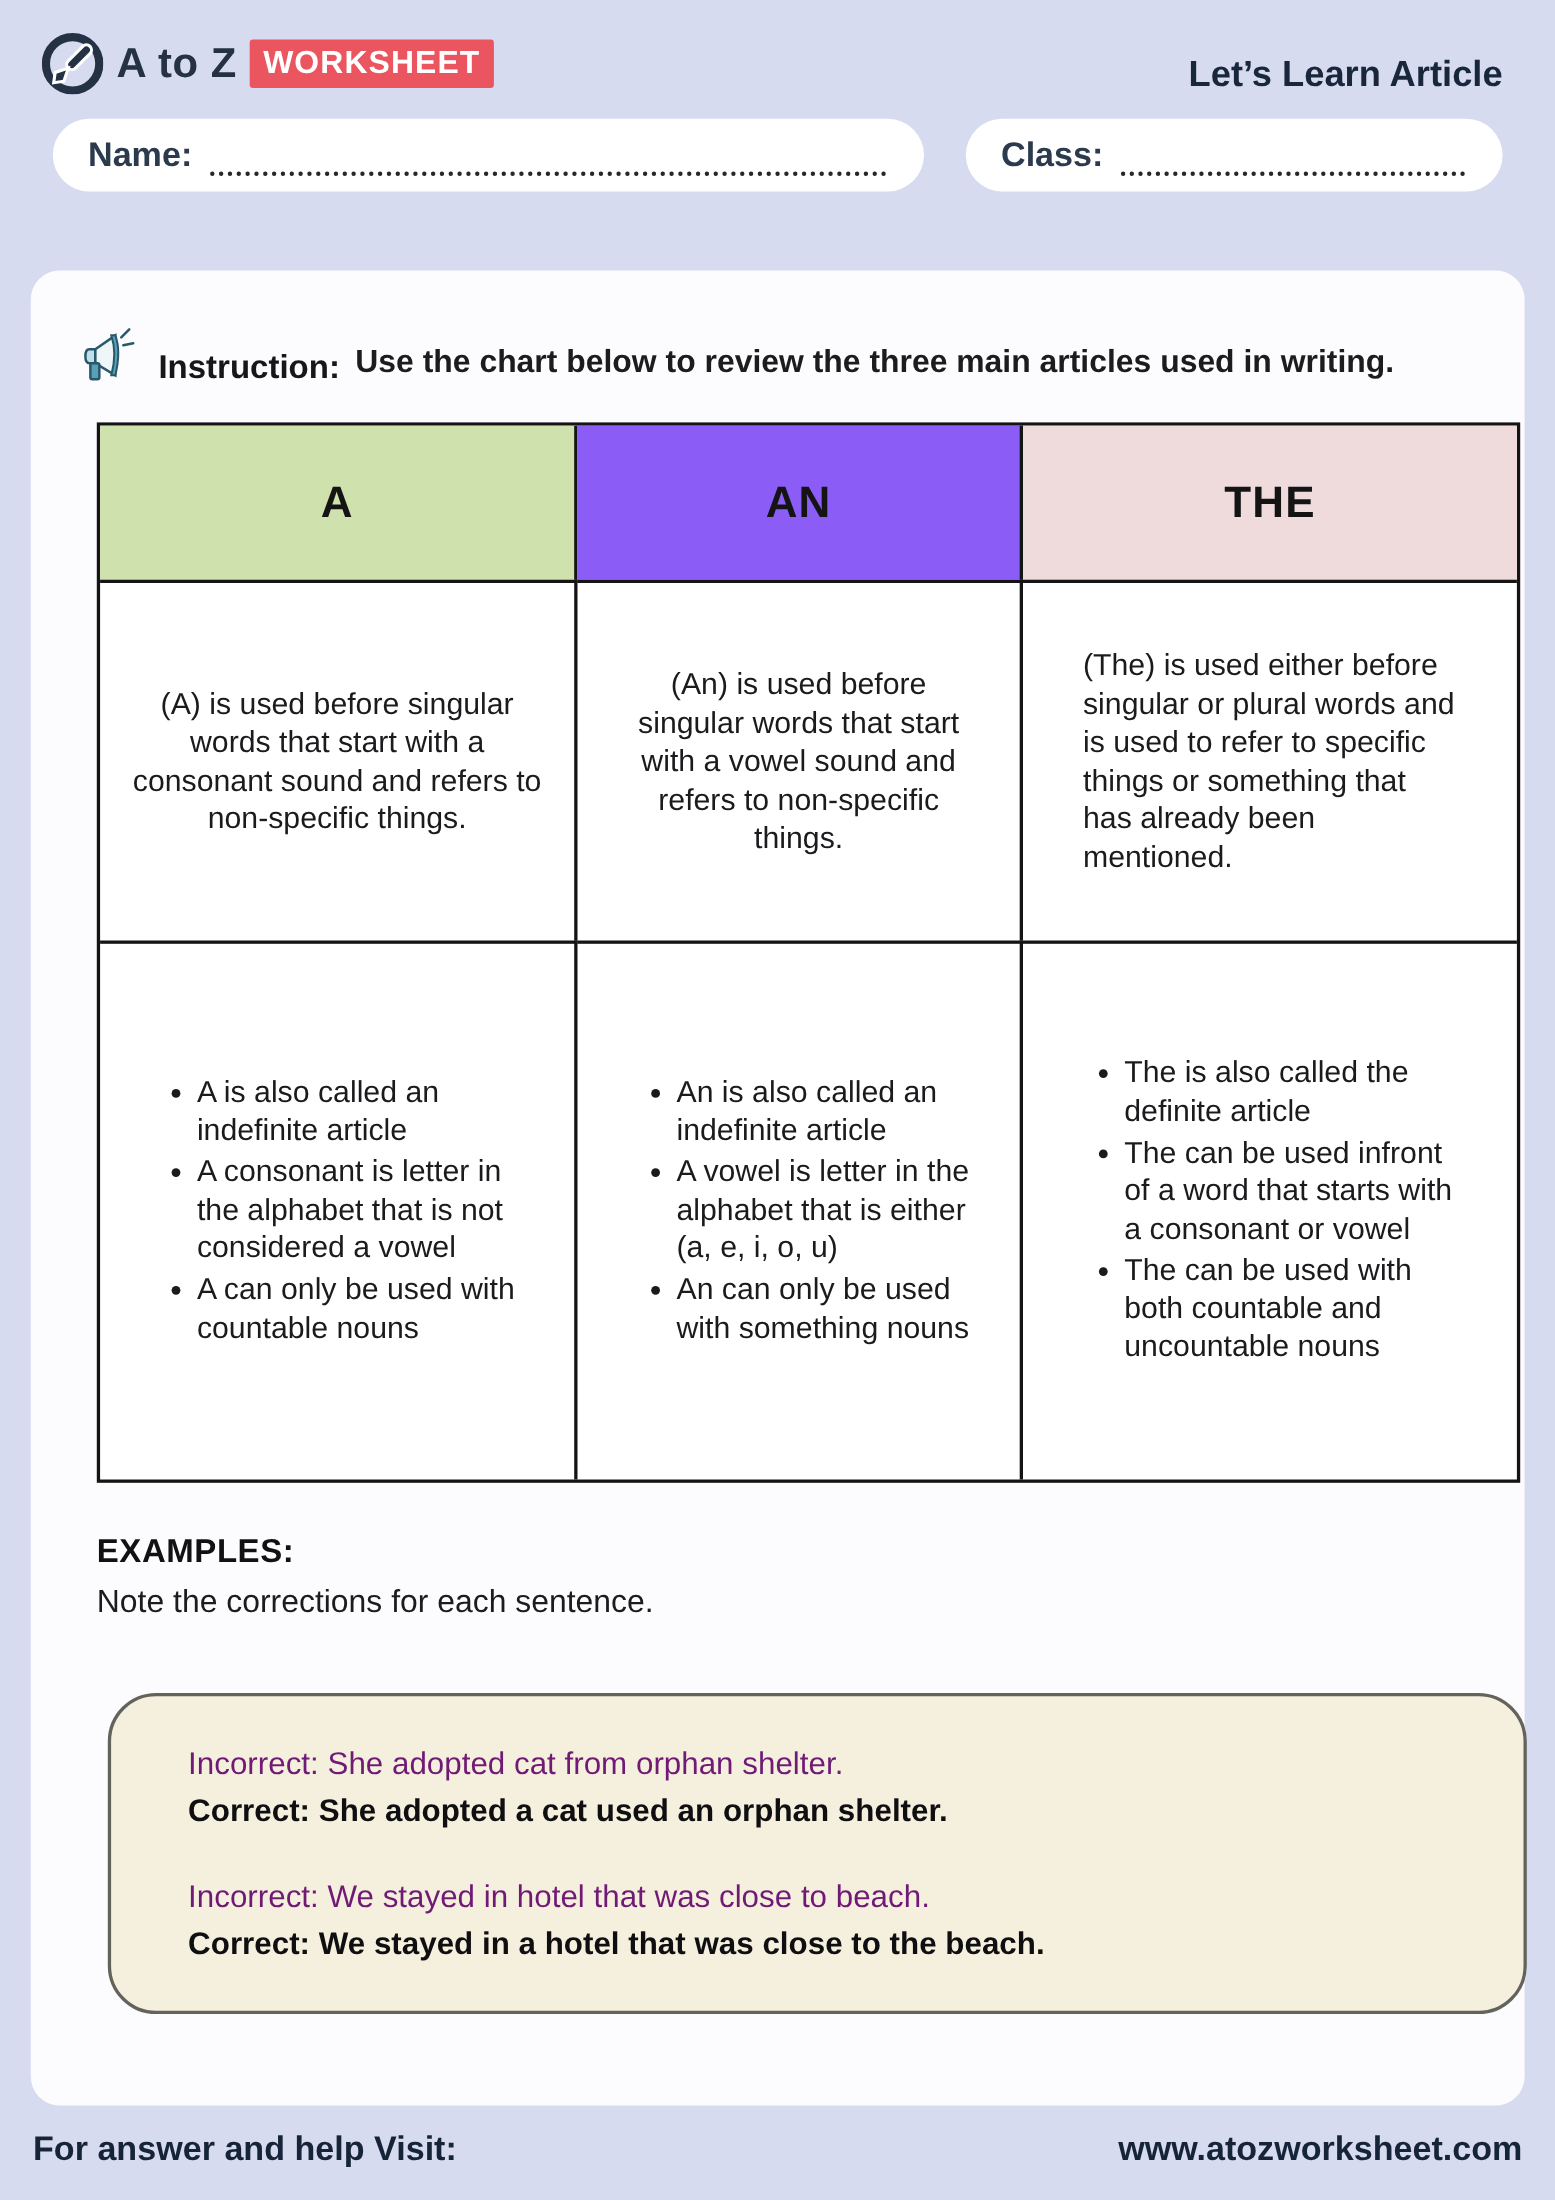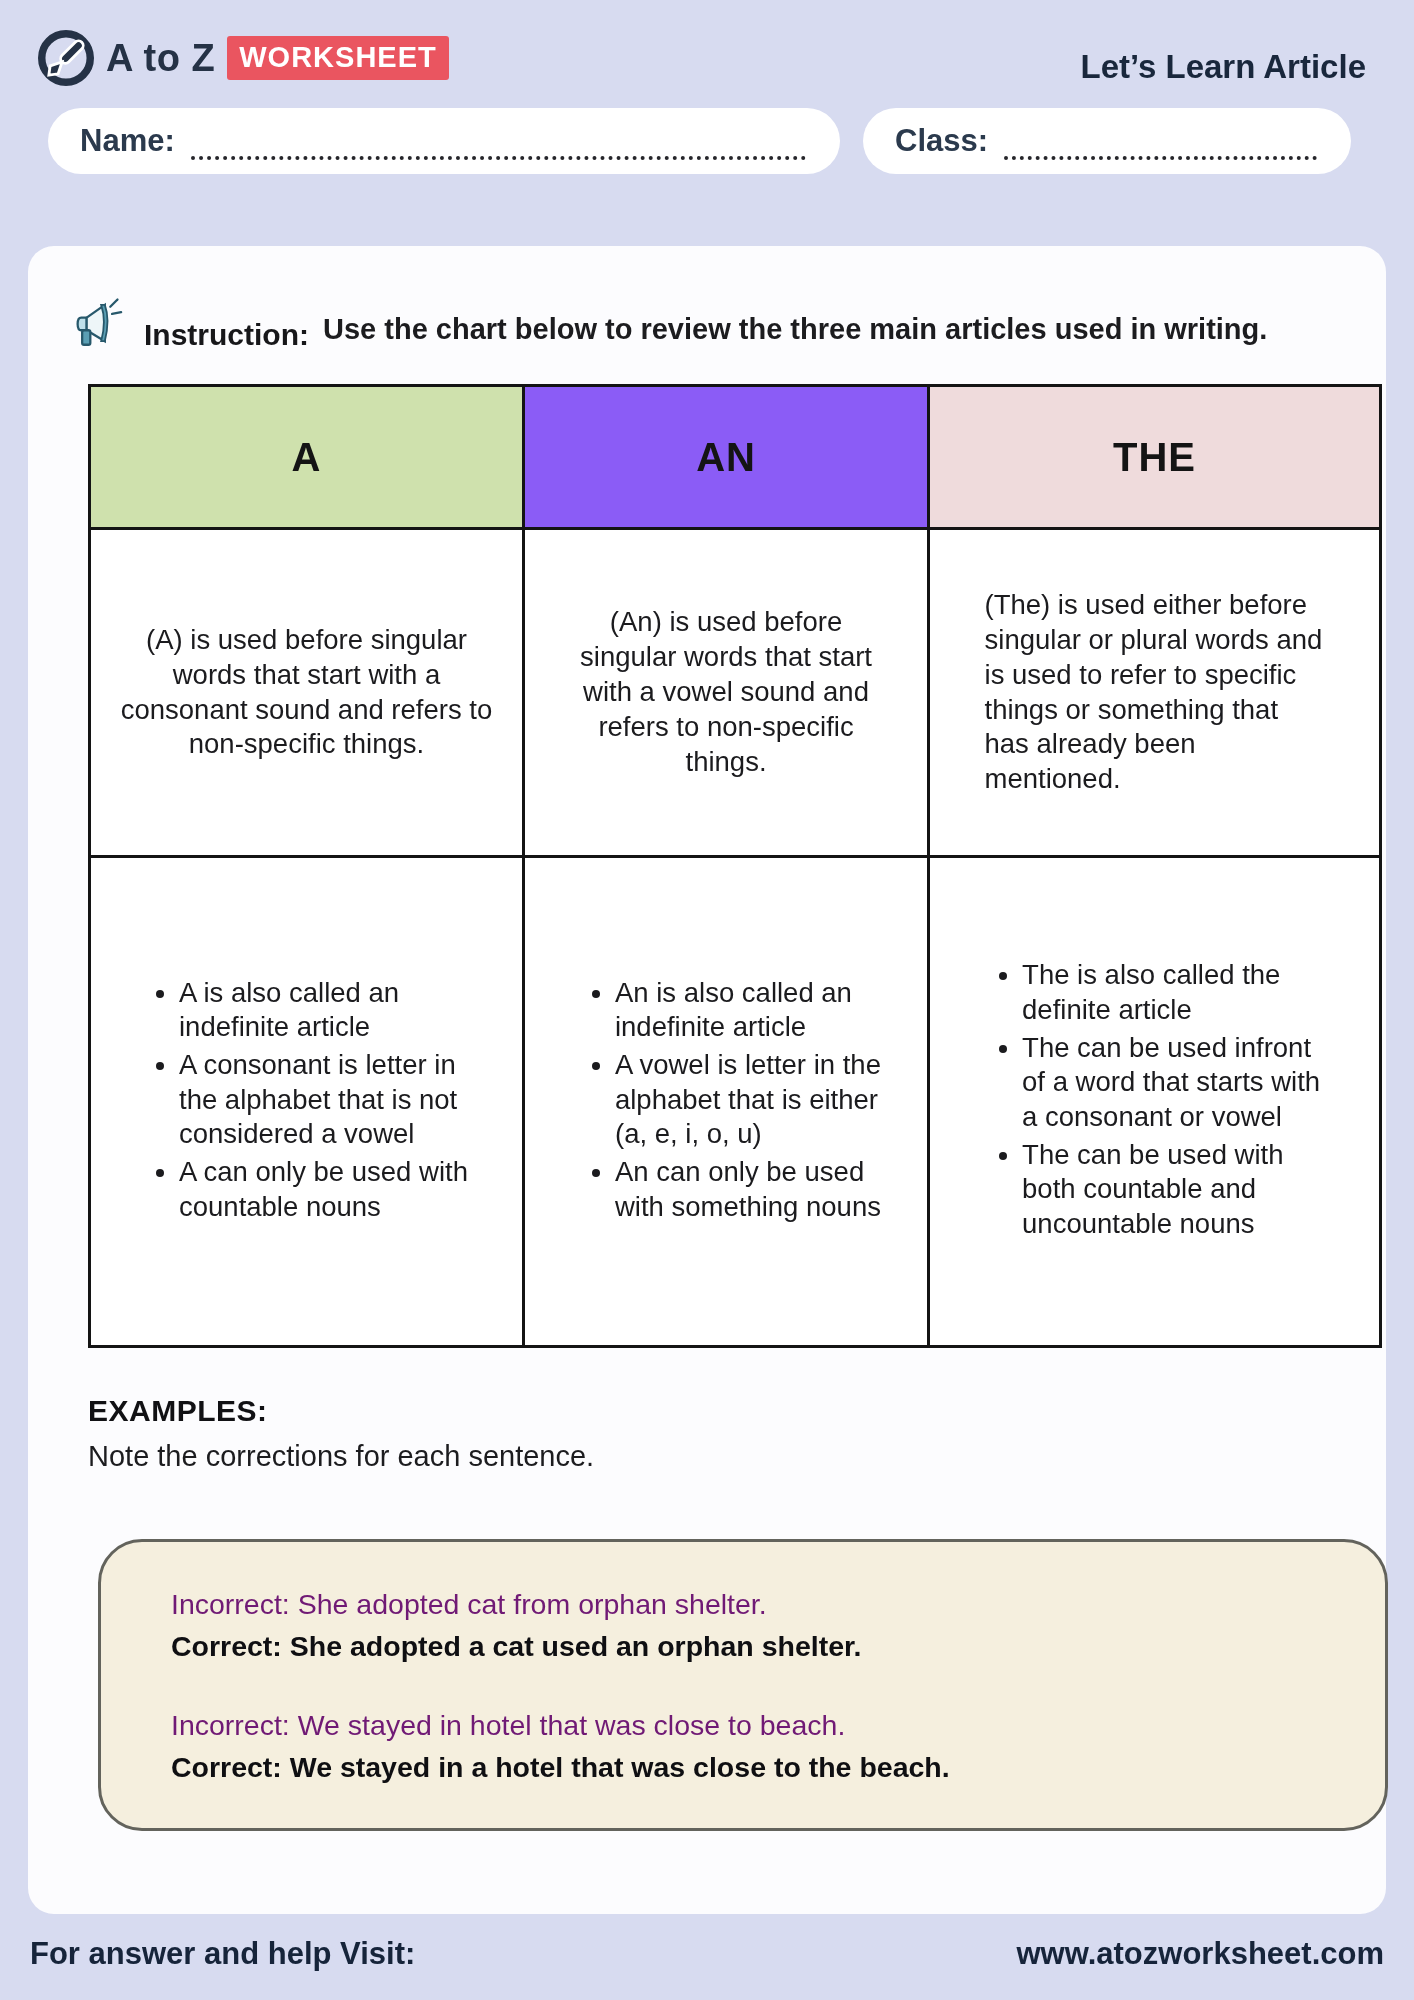--- a/index.html
+++ b/index.html
@@ -21,21 +21,21 @@
   .logo-group { display:flex; align-items:center; gap:12px; }
   .logo-circle { width:56px; height:56px; }
   .logo-text { font-size:38px; font-weight:bold; color:#253246; letter-spacing:0.5px; }
   .logo-badge {
     background:#ea5560; color:#ffffff; font-size:29px; font-weight:bold;
     padding:5px 12px 6px 12px; border-radius:3px; letter-spacing:1px;
   }
   .page-title { font-size:33px; font-weight:bold; color:#19273c; }
 
   
-  .fields-row { display:flex; gap:23px; padding:22px 0 0 48px; }
+  .fields-row { display:flex; gap:38px; padding:22px 0 0 48px; }
   .field-pill {
     background:#ffffff; border-radius:34px; height:66px;
     display:flex; align-items:center; padding:0 34px 0 32px;
   }
   .field-pill.name { width:792px; }
   .field-pill.class { width:488px; }
   .field-label { font-size:31px; font-weight:bold; color:#2b3a4d; margin-right:16px; white-space:nowrap; }
   .field-line { flex:1; border-bottom:4px dotted #26262b; height:38px; }
 
   

